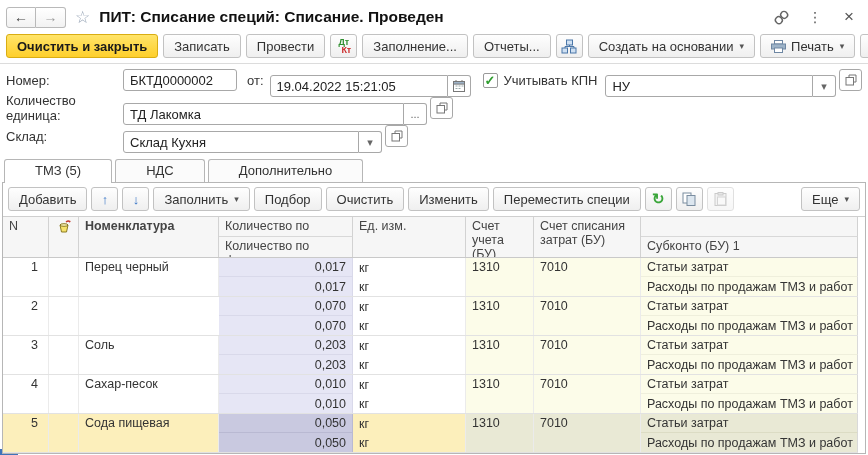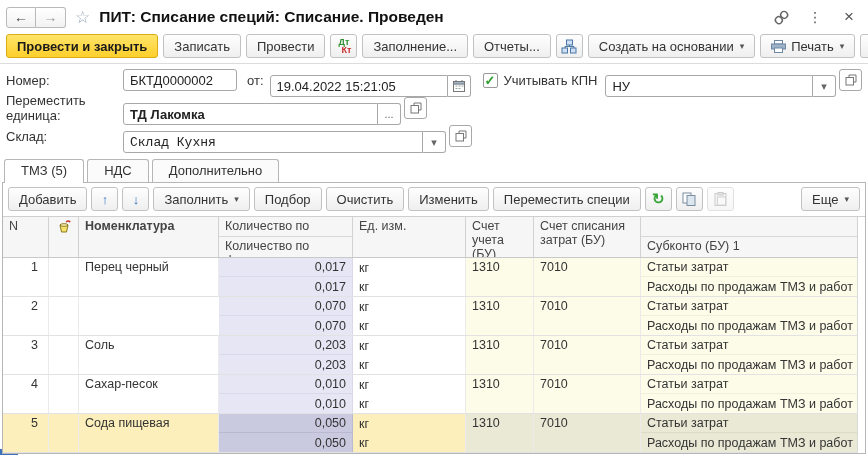--- a/index.html
+++ b/index.html
@@ -46,21 +46,21 @@
   .sqbtn{width:23px;height:22px;border:1px solid #a8a8a8;border-radius:3px;background:#fff;
     display:flex;align-items:center;justify-content:center;cursor:pointer;margin-left:3px;color:#666;}
   .otlabel{margin:0 6px 0 10px;}
   .chk{width:15px;height:15px;border:1px solid #9a9a9a;border-radius:2px;background:#fff;
     display:flex;align-items:center;justify-content:center;color:#2f9e2f;font-weight:700;font-size:13px;
     cursor:pointer;margin:0 6px 0 12px;}
   .chklabel{margin-right:8px;cursor:pointer;}
 
   
   .tabs{display:flex;padding:4px 0 0 4px;position:relative;z-index:2;}
-  .tab{border:1px solid #b6b6b6;border-bottom:none;border-radius:3px 3px 0 0;padding:3px 16px 4px;
+  .tab{border:1px solid #b6b6b6;border-bottom:none;border-radius:3px 3px 0 0;padding:3px 30px 4px;
     background:#fbfbfb;margin-right:3px;cursor:pointer;color:#333;}
   .tab.active{background:#fff;margin-bottom:-1px;padding-bottom:5px;font-weight:400;}
 
   
   .panel{border:1px solid #b6b6b6;margin:0 2px;background:#fff;position:relative;z-index:1;}
   .table-toolbar{display:flex;align-items:center;gap:4px;padding:4px 5px 5px;}
   .arr{color:#2f6fc4;font-weight:700;font-size:13px;}
   .refresh{color:#3aa63a;font-weight:700;font-size:15px;}
 
   .tgrid{border-top:1px solid #cfcfcf;padding-right:7px;}
@@ -126,21 +126,21 @@
             <rect x="5" y="9" width="7" height="6.5" rx="3.2"></rect>
           </g>
         </svg>
     </span>
     <span class="tico dots">⋮</span>
     <span class="tico closex">×</span>
   </div>
 </div>
 
 <div class="toolbar">
-  <button class="btn primary">Провести и закрыть</button>
+  <button class="btn primary">Очистить и закрыть</button>
   <button class="btn">Записать</button>
   <button class="btn">Провести</button>
   <button class="btn icon">
     <span class="dtkt">
       <span class="dt">Дт</span>
         <span class="kt">Кт</span>
     </span>
   </button>
   <button class="btn">Заполнение...</button>
   <button class="btn">Отчеты...</button>
@@ -199,39 +199,39 @@
     </div>
     <span class="sqbtn">
       <svg width="12" height="12" viewBox="0 0 12 12">
           <rect x="1" y="3.5" width="7.5" height="7.5" fill="#fff" stroke="#777"></rect>
           <path d="M4 3.5V1h7v7H8.5" fill="none" stroke="#777"></path>
         </svg>
     </span>
   </div>
 
   <div class="frow">
-    <span class="flabel">Переместить единица:</span>
+    <span class="flabel">Количество единица:</span>
     <div class="group">
-      <input class="inp" style="width: 255px; font-weight: bold;" value="ТД Лакомка">
+      <input class="inp" style="width: 281px;" value="ТД Лакомка">
       <span class="gbtn">
           <span>...</span>
         </span>
     </div>
     <span class="sqbtn">
       <svg width="12" height="12" viewBox="0 0 12 12">
           <rect x="1" y="3.5" width="7.5" height="7.5" fill="#fff" stroke="#777"></rect>
           <path d="M4 3.5V1h7v7H8.5" fill="none" stroke="#777"></path>
         </svg>
     </span>
   </div>
 
   <div class="frow">
     <span class="flabel">Склад:</span>
     <div class="group">
-      <input class="inp" style="width: 300px; font-family: Liberation Mono, monospace;" value="Склад Кухня">
+      <input class="inp" style="width: 236px;" value="Склад Кухня">
       <span class="gbtn">
           <span>▾</span>
         </span>
     </div>
     <span class="sqbtn">
       <svg width="12" height="12" viewBox="0 0 12 12">
           <rect x="1" y="3.5" width="7.5" height="7.5" fill="#fff" stroke="#777"></rect>
           <path d="M4 3.5V1h7v7H8.5" fill="none" stroke="#777"></path>
         </svg>
     </span>

